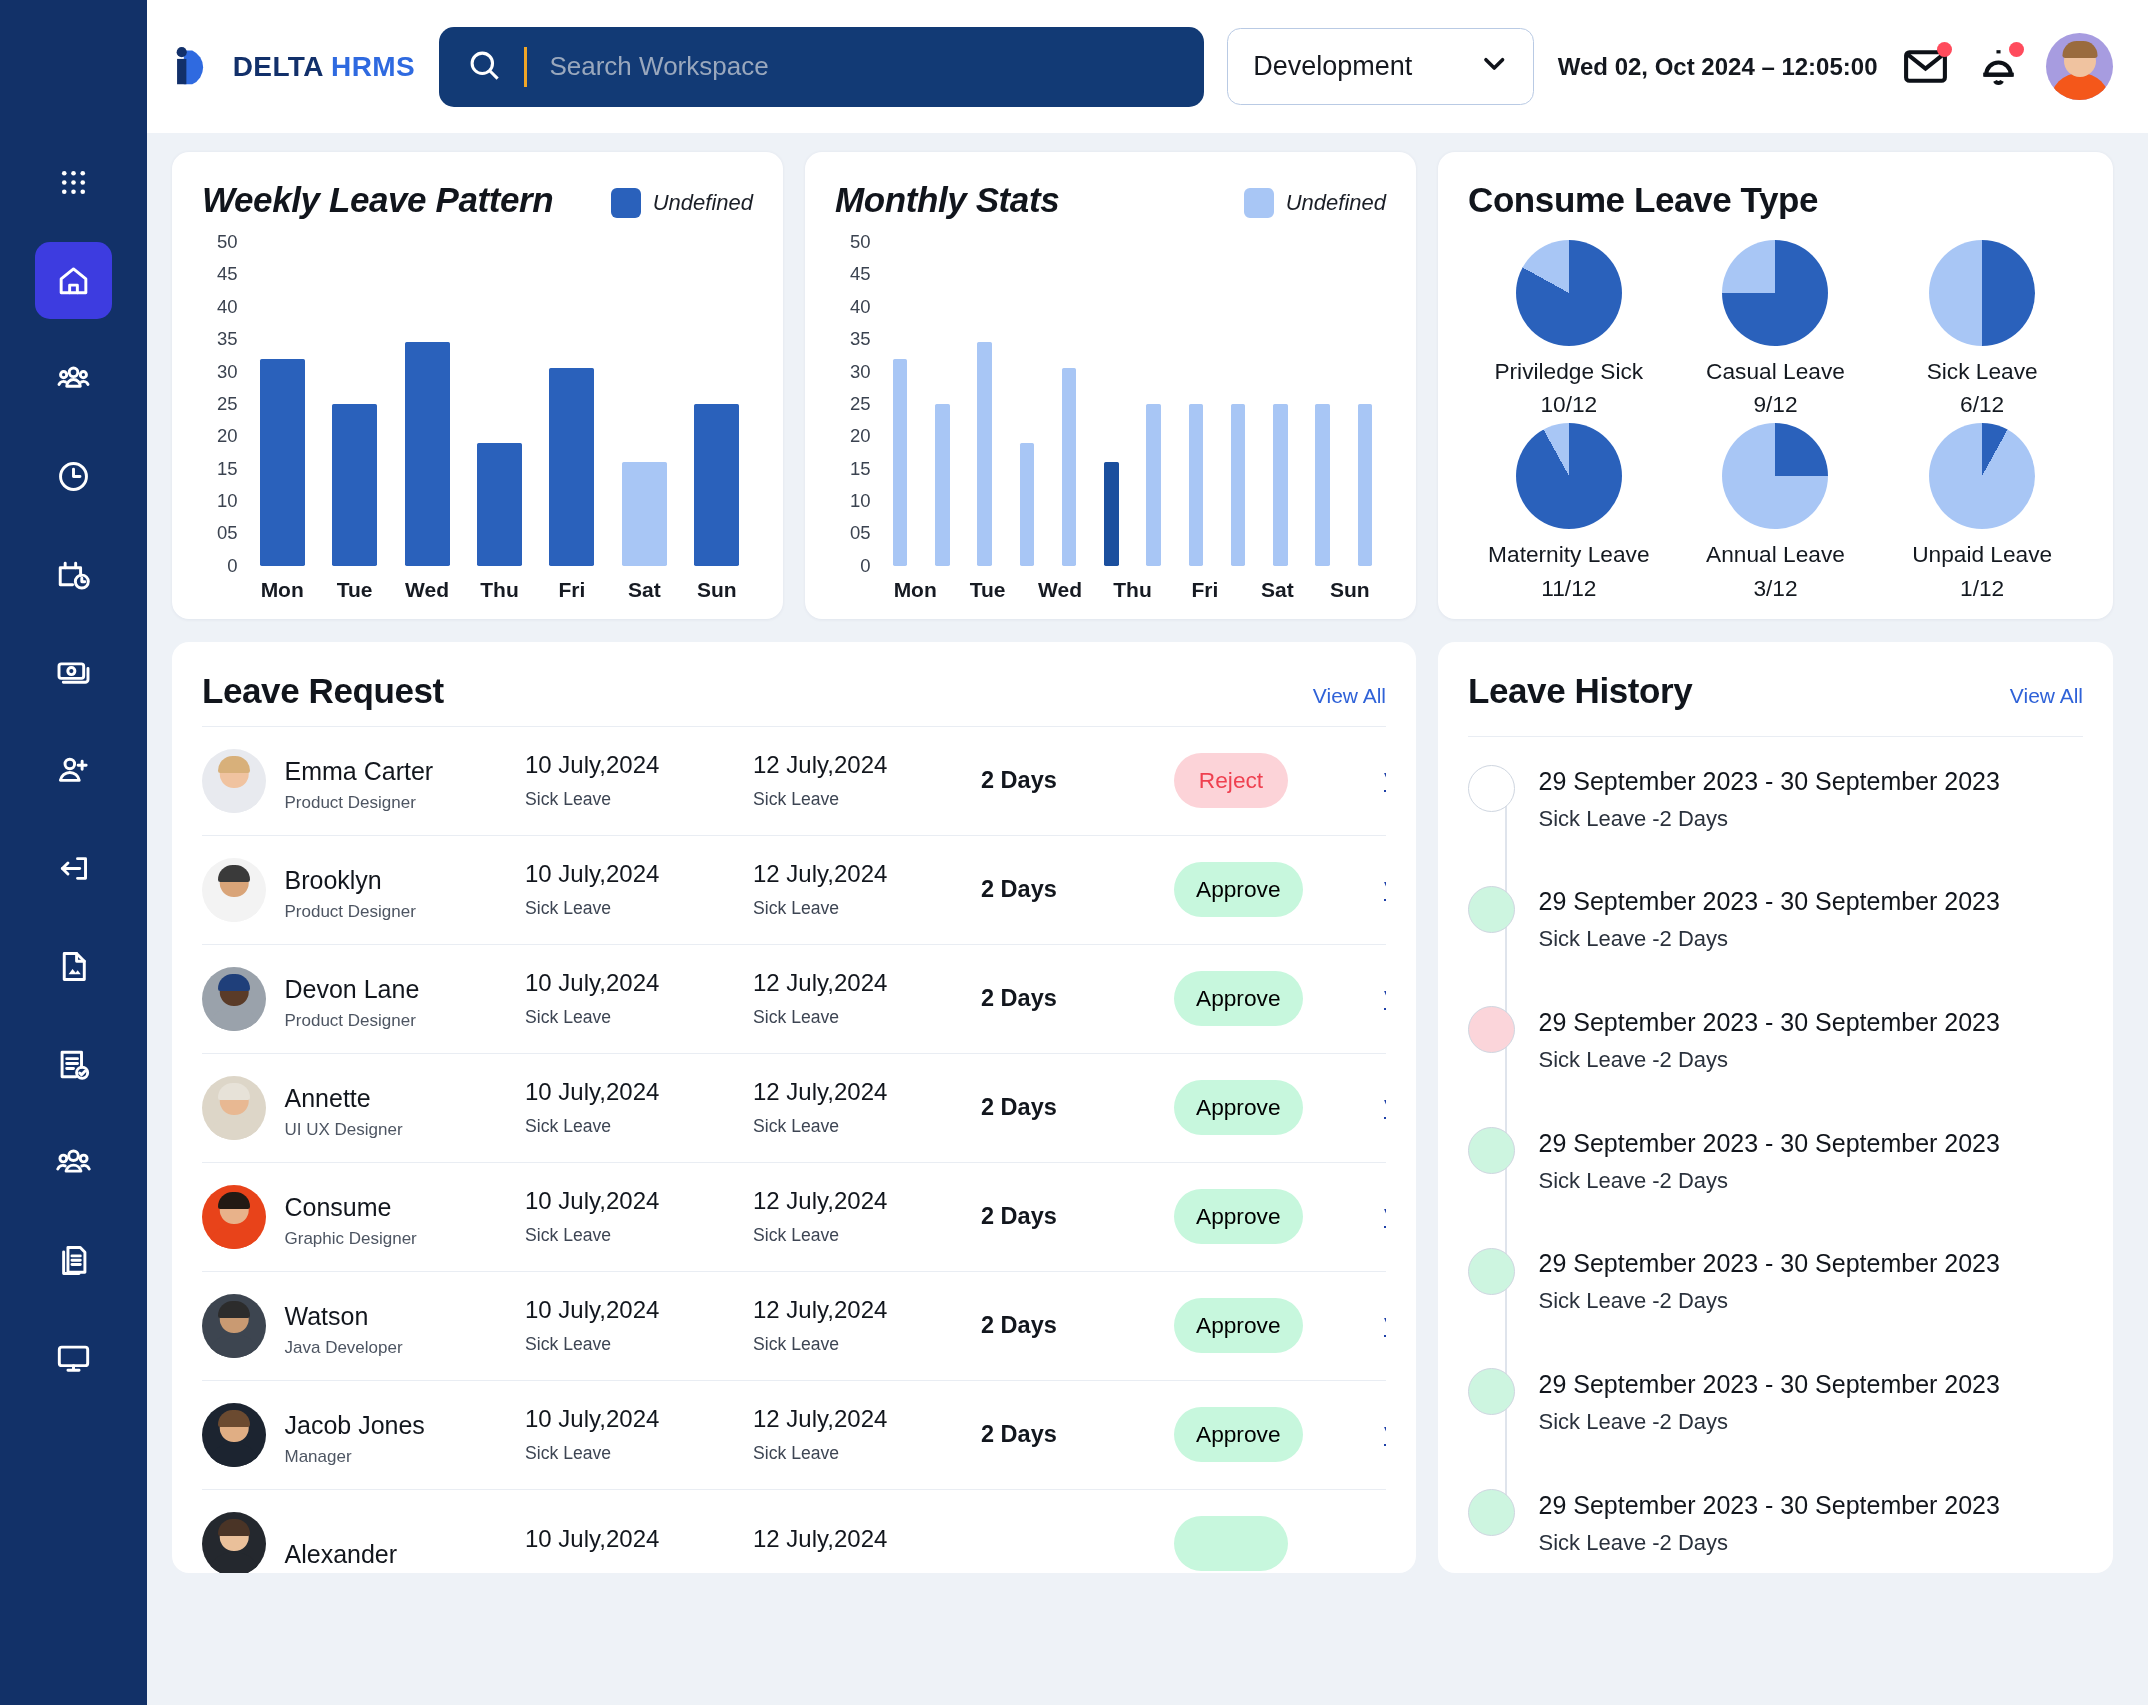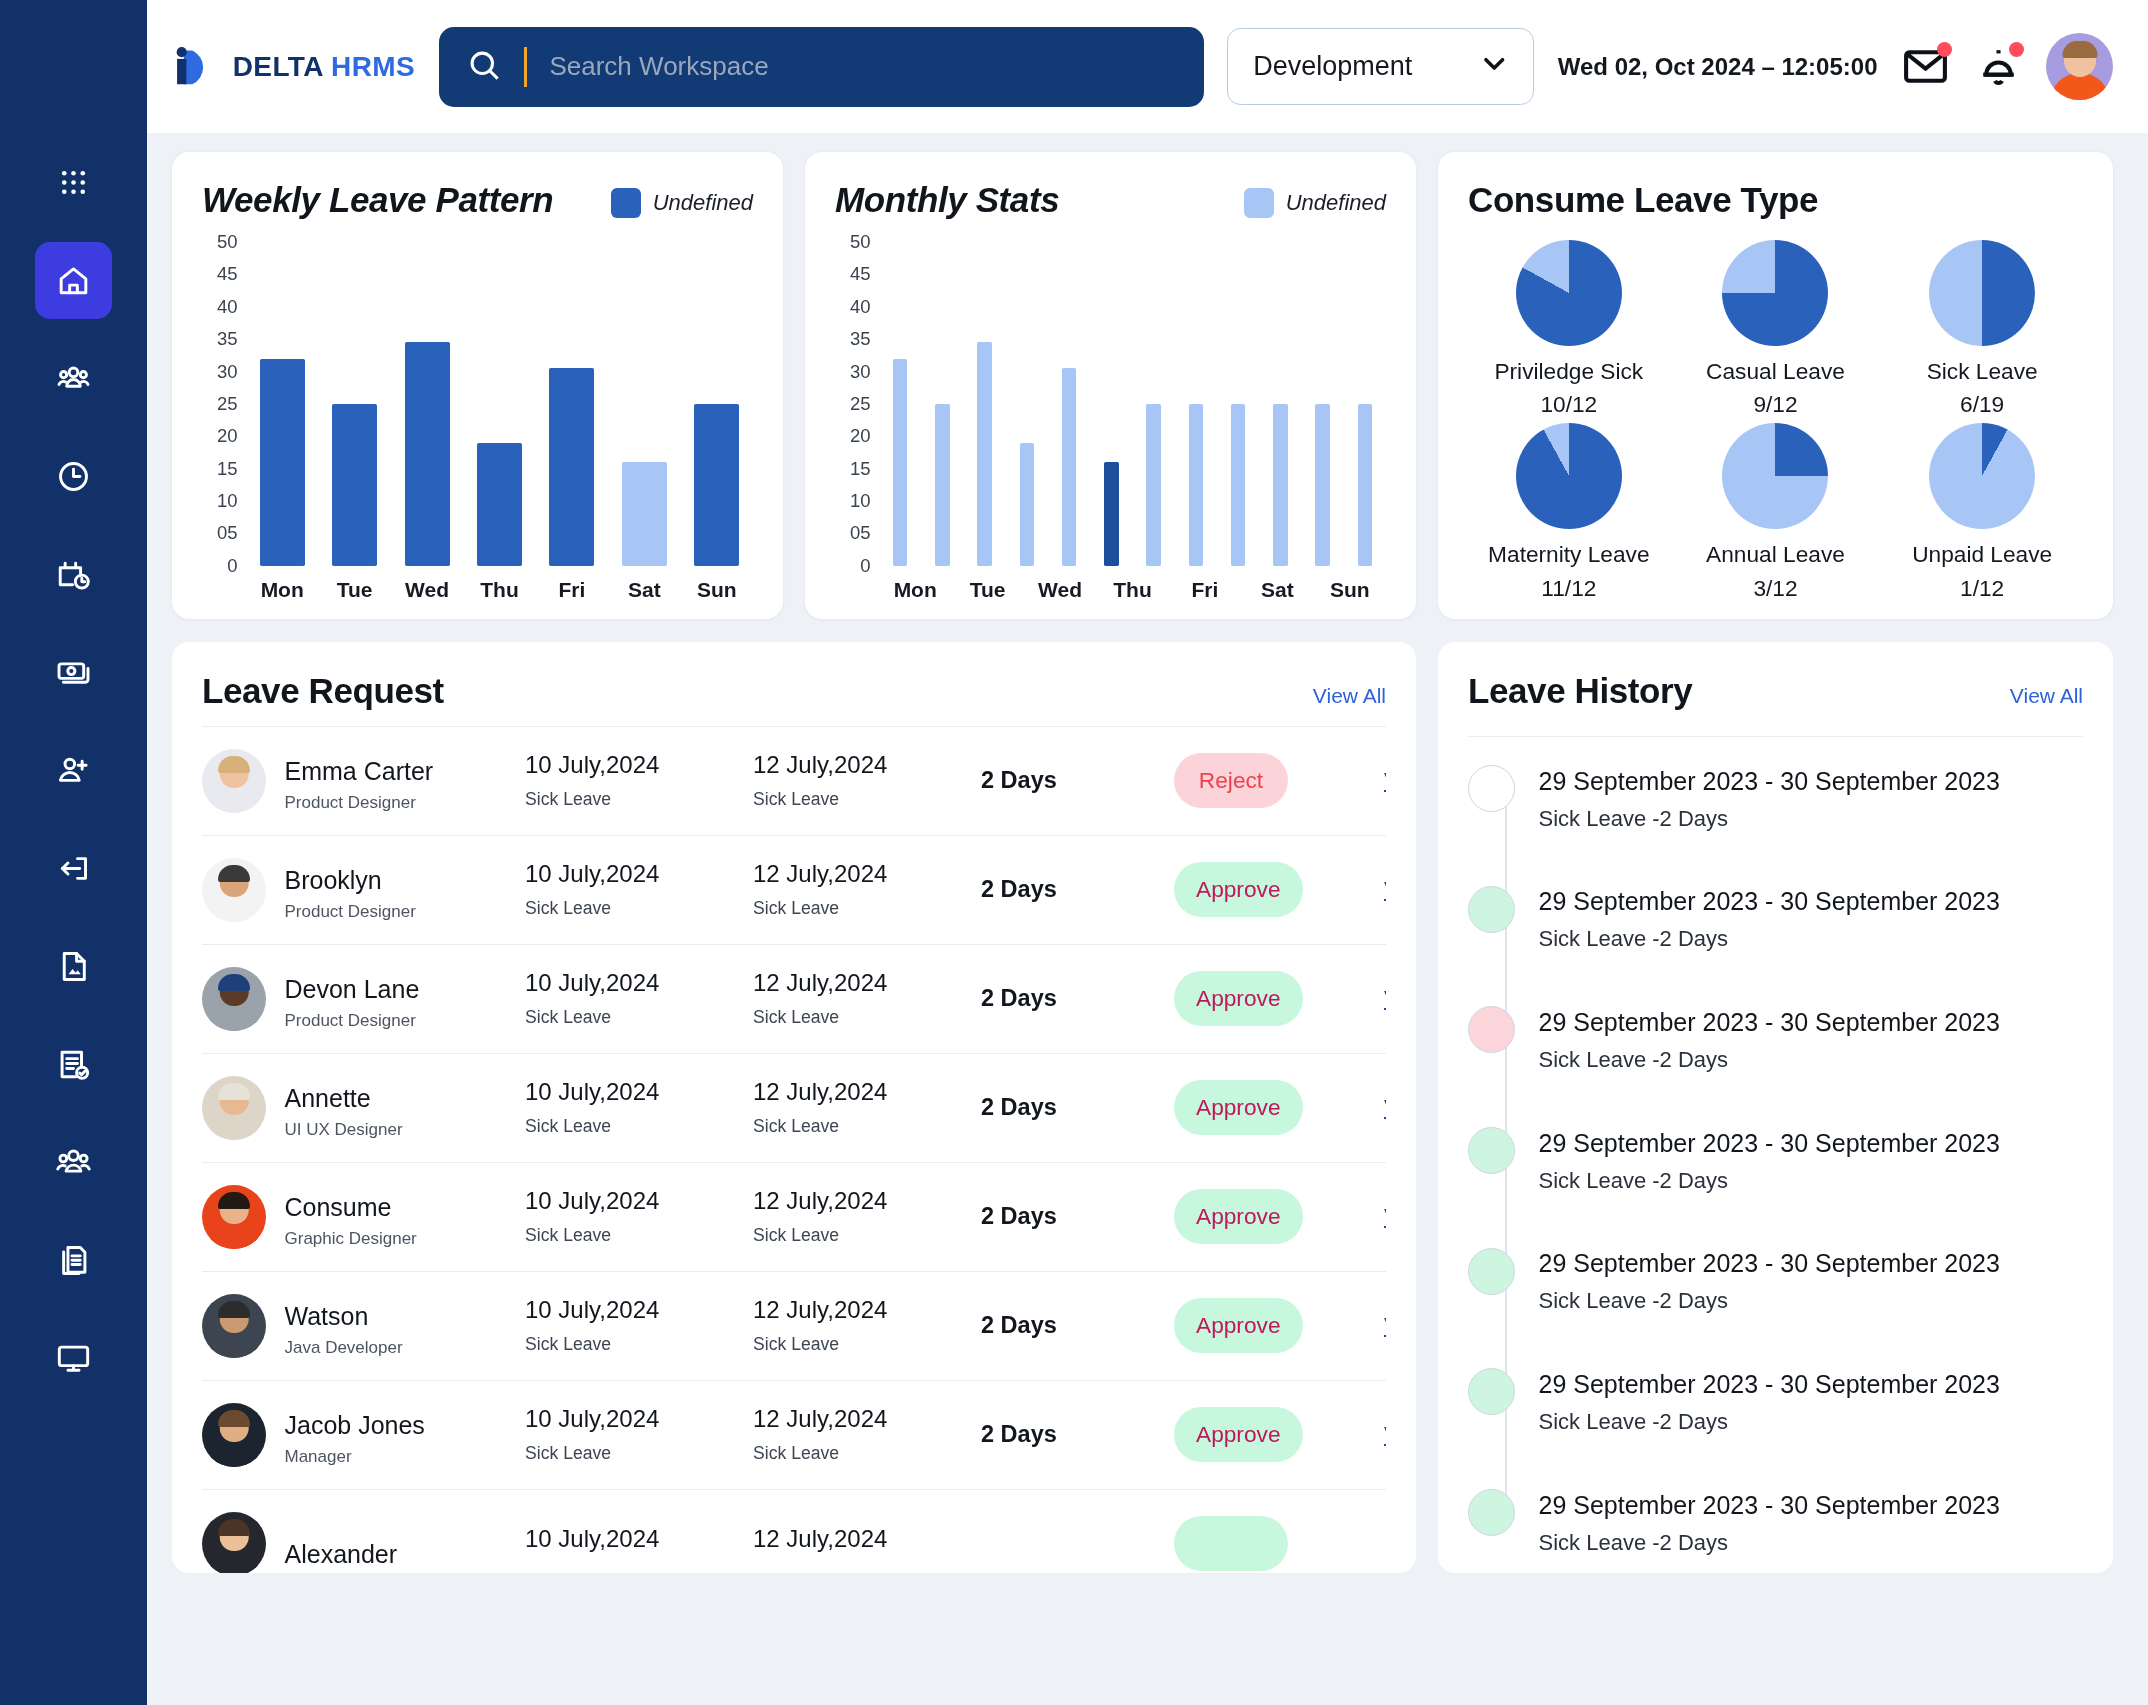--- a/index.html
+++ b/index.html
@@ -140,21 +140,21 @@
   .ava .bd { position: absolute; left: 50%; bottom: -5px; width: 55px; height: 28.5px; border-radius: 28px 28px 0 0; transform: translateX(-50%); }
   .u-name { font-size: 25px; color: #12161d; white-space: nowrap; }
   .u-role { font-size: 17px; color: #4d5562; margin-top: 6.7px; white-space: nowrap; }
   .cell-date { flex: 0 0 228px; }
   .d-main { font-size: 24px; color: #12161d; }
   .d-sub { font-size: 17.6px; color: #3d4553; margin-top: 10px; }
   .cell-days { flex: 0 0 193px; font-size: 23.5px; font-weight: bold; color: #12161d; }
   .cell-status { flex: 0 0 210px; }
   .badge { display: inline-block; min-width: 114px; text-align: center;
            padding: 14.3px 22px; border-radius: 838px; font-size: 22.7px; }
-  .badge.approve { background: #c7f7dd; color: #be185d; }
+  .badge.approve { background: #c7f7dd; color: #000000; }
   .badge.reject  { background: #fcd3d8; color: #ef4050; }
   .cell-view { flex: 1 1 auto; text-align: right; }
   .vlink { font-size: 22.7px; color: #1d3fa8; text-decoration: underline; cursor: pointer; }
 
   
   .lh-card { flex: 0 0 675px; background: #fff; border-radius: 17px; padding: 28.5px 30px 0 30px;
              display: flex; flex-direction: column; overflow: hidden; }
   .lh-list { margin-top: 25px; border-top: 1.7px solid #e9edf3; padding-top: 28.5px; position: relative; flex: 1; overflow: hidden; }
   .lh-line { position: absolute; left: 37px; top: 59px; bottom: 45px; width: 1.7px; background: #dfe4ec; }
   .lh-item { display: flex; gap: 23.5px; margin-bottom: 54px; position: relative; }
@@ -507,21 +507,21 @@
      <div class="pie-val">10/12</div>
               </div>
               <div class="pie-cell">
                 <div class="pie" style="background:conic-gradient(#2a61bb 0deg 270deg, #a8c6f5 270deg 360deg)"></div>
      <div class="pie-name">Casual Leave</div>
      <div class="pie-val">9/12</div>
               </div>
               <div class="pie-cell">
                 <div class="pie" style="background:conic-gradient(#2a61bb 0deg 180deg, #a8c6f5 180deg 360deg)"></div>
      <div class="pie-name">Sick Leave</div>
-     <div class="pie-val">6/19</div>
+     <div class="pie-val">6/12</div>
               </div>
               <div class="pie-cell">
                 <div class="pie" style="background:conic-gradient(#2a61bb 0deg 331.2deg, #a8c6f5 331.2deg 360deg)"></div>
      <div class="pie-name">Maternity Leave</div>
      <div class="pie-val">11/12</div>
               </div>
               <div class="pie-cell">
                 <div class="pie" style="background:conic-gradient(#2a61bb 0deg 90deg, #a8c6f5 90deg 360deg)"></div>
      <div class="pie-name">Annual Leave</div>
      <div class="pie-val">3/12</div>

